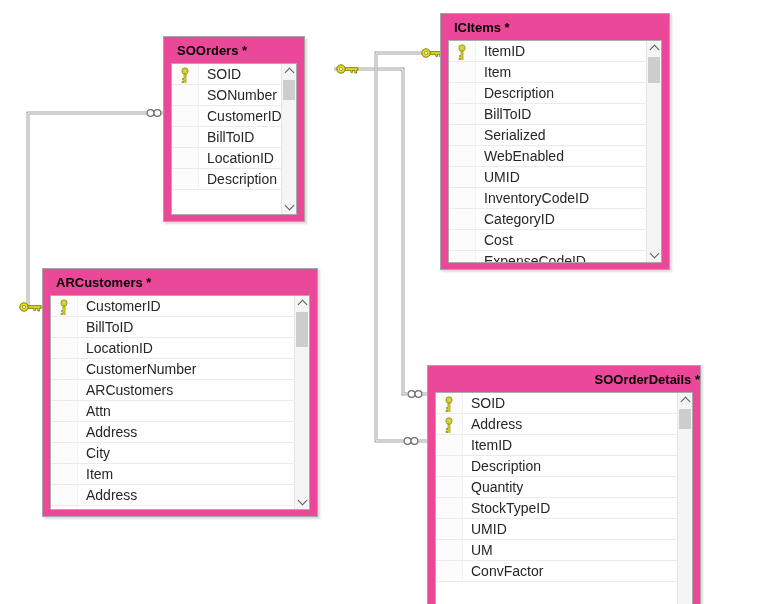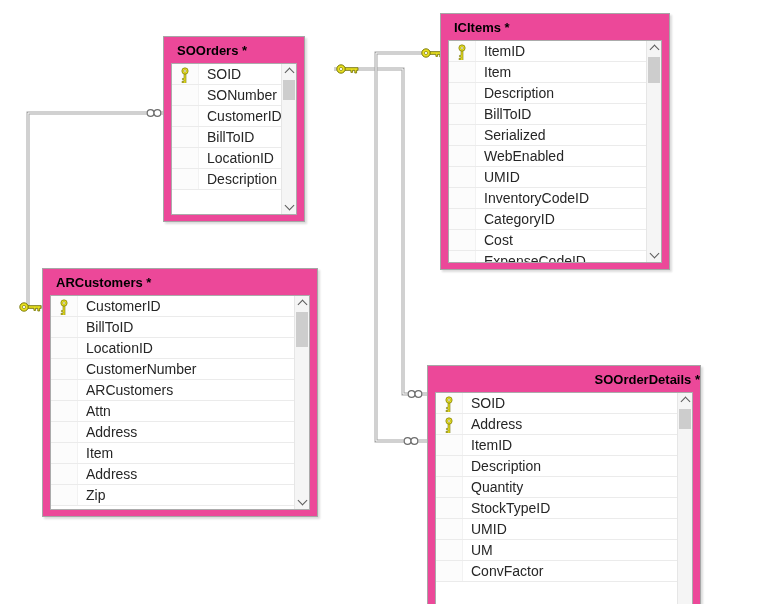--- a/index.html
+++ b/index.html
@@ -220,20 +220,24 @@
           <div class="row">
             <span class="pkcell"></span>
             <span class="fname">Attn</span>
           </div>
           <div class="row">
             <span class="pkcell"></span>
             <span class="fname">Address</span>
           </div>
           <div class="row">
             <span class="pkcell"></span>
+            <span class="fname">City</span>
+          </div>
+          <div class="row">
+            <span class="pkcell"></span>
             <span class="fname">Item</span>
           </div>
           <div class="row">
             <span class="pkcell"></span>
             <span class="fname">Address</span>
           </div>
           <div class="row">
             <span class="pkcell"></span>
             <span class="fname">Zip</span>
           </div>

